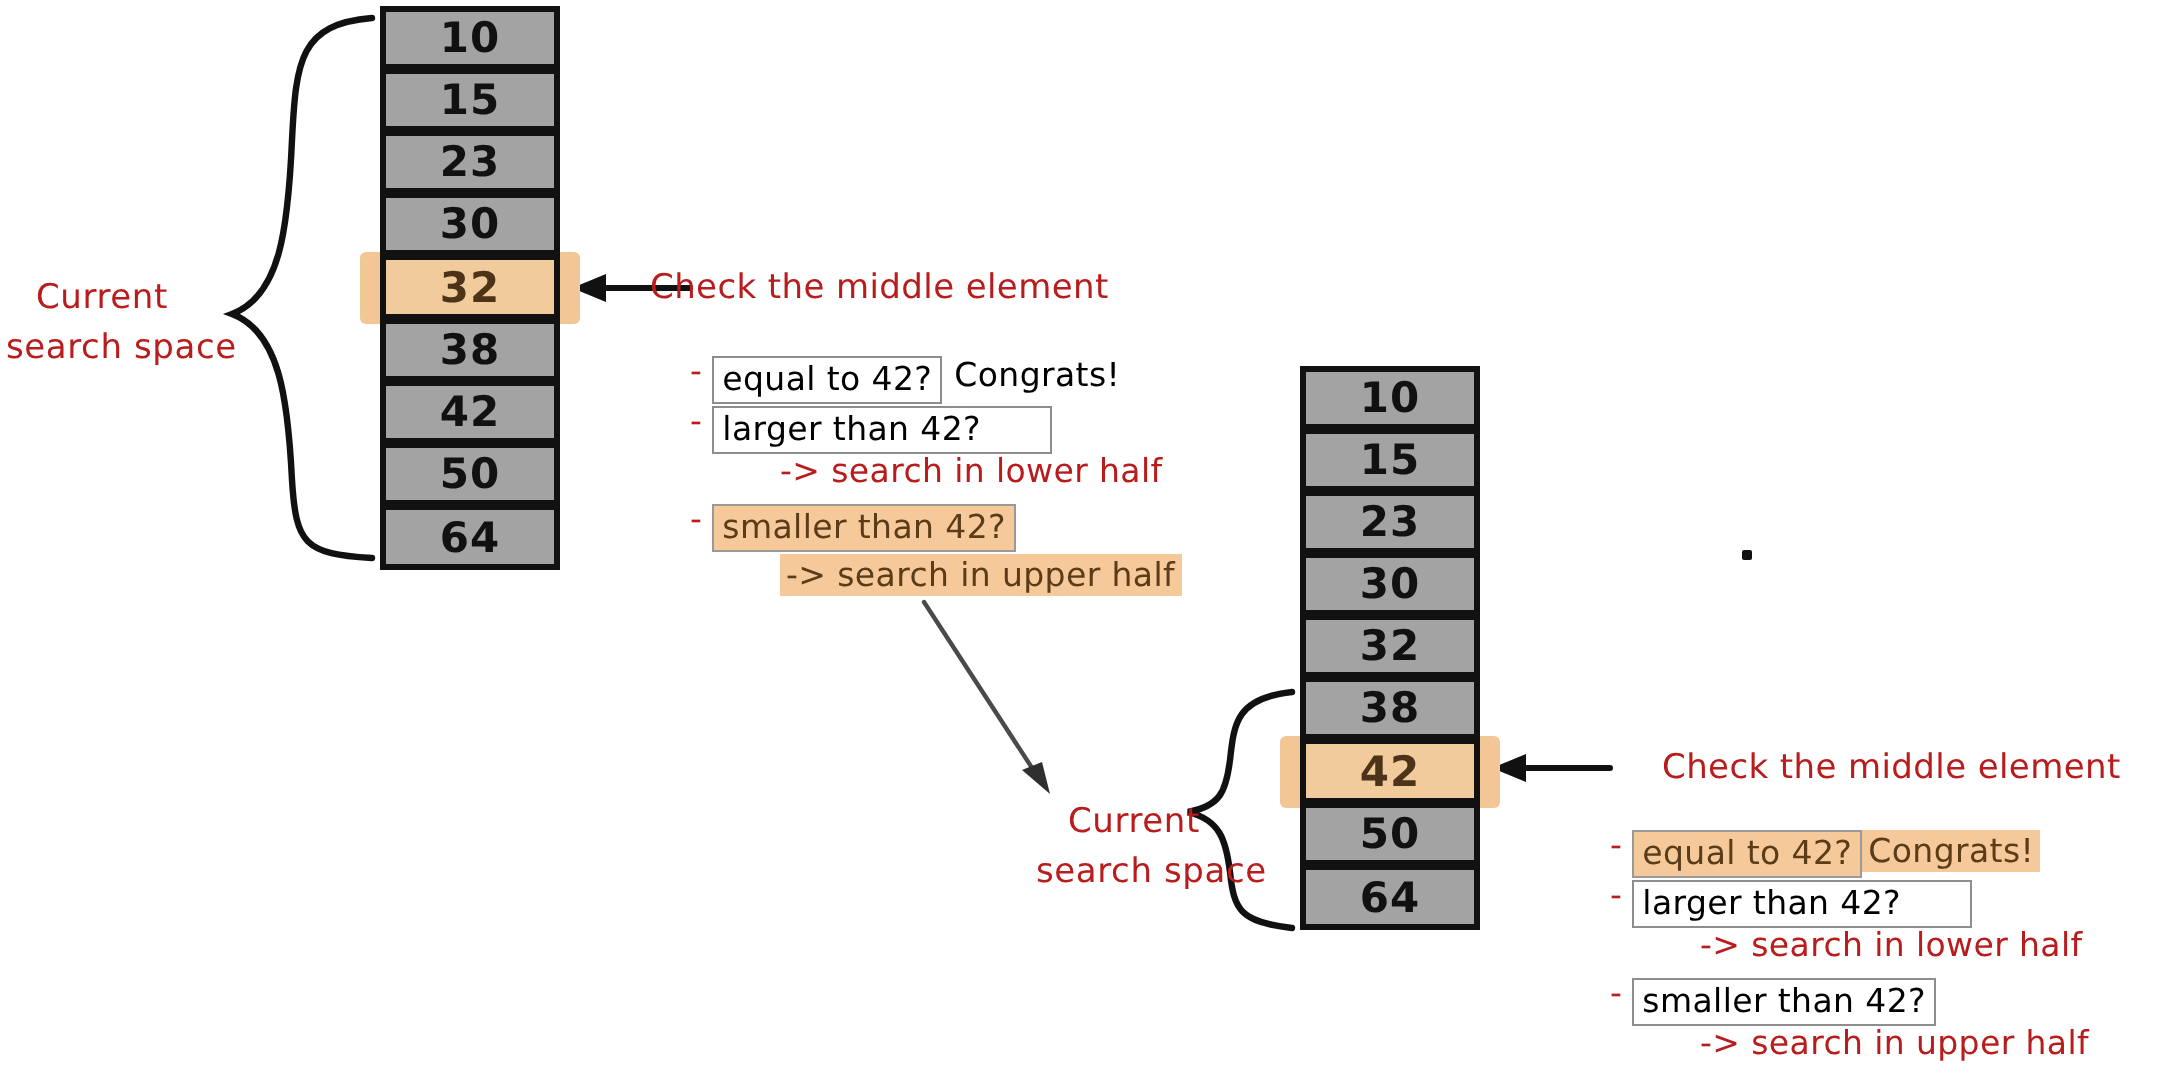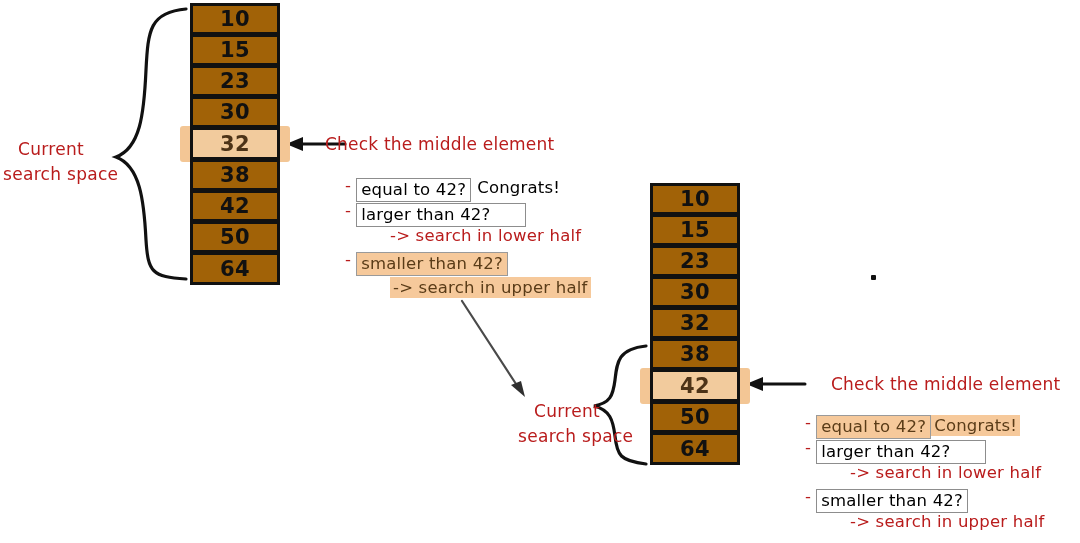--- a/index.html
+++ b/index.html
@@ -24,21 +24,21 @@
   .array {
     position: absolute;
     box-sizing: border-box;
   }
   .cell {
     position: absolute;
     box-sizing: border-box;
     left: 0;
     width: 100%;
     border: 3px solid #111111;
-    background: #a16207;
+    background: #a3a3a3;
     display: flex;
     align-items: center;
     justify-content: center;
     font-family: "DejaVu Sans", sans-serif;
     font-size: 21px;
     font-weight: 700;
     color: #111111;
     letter-spacing: 0.5px;
   }
   .cell.highlight {

